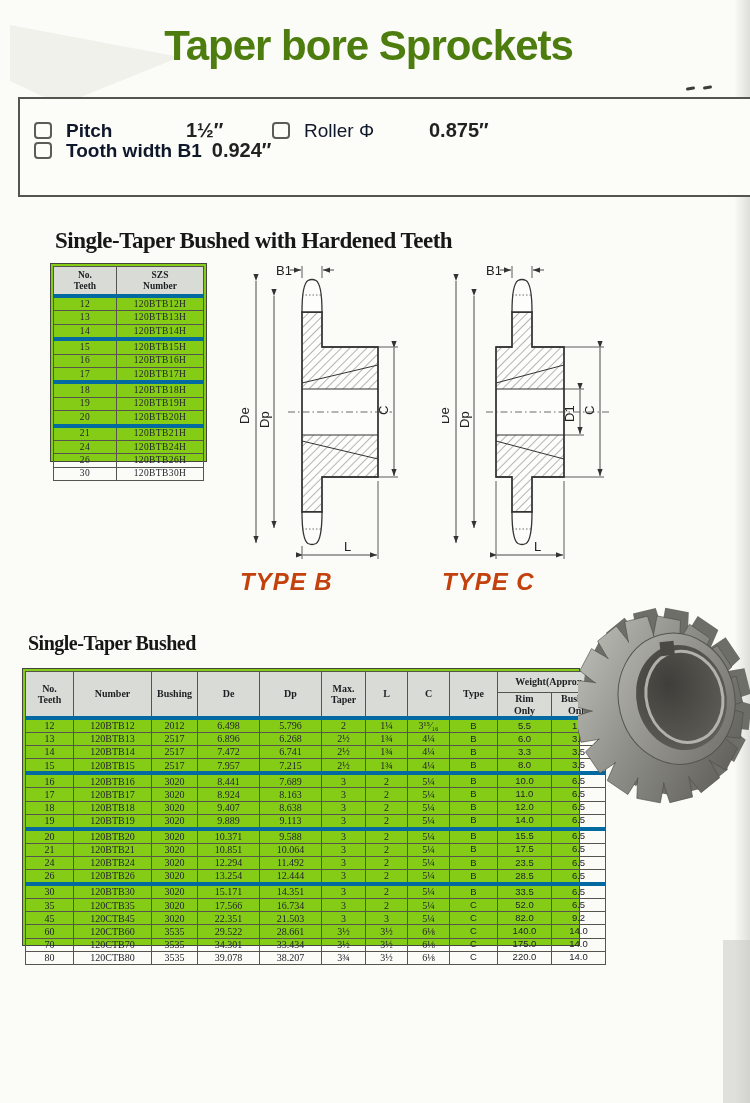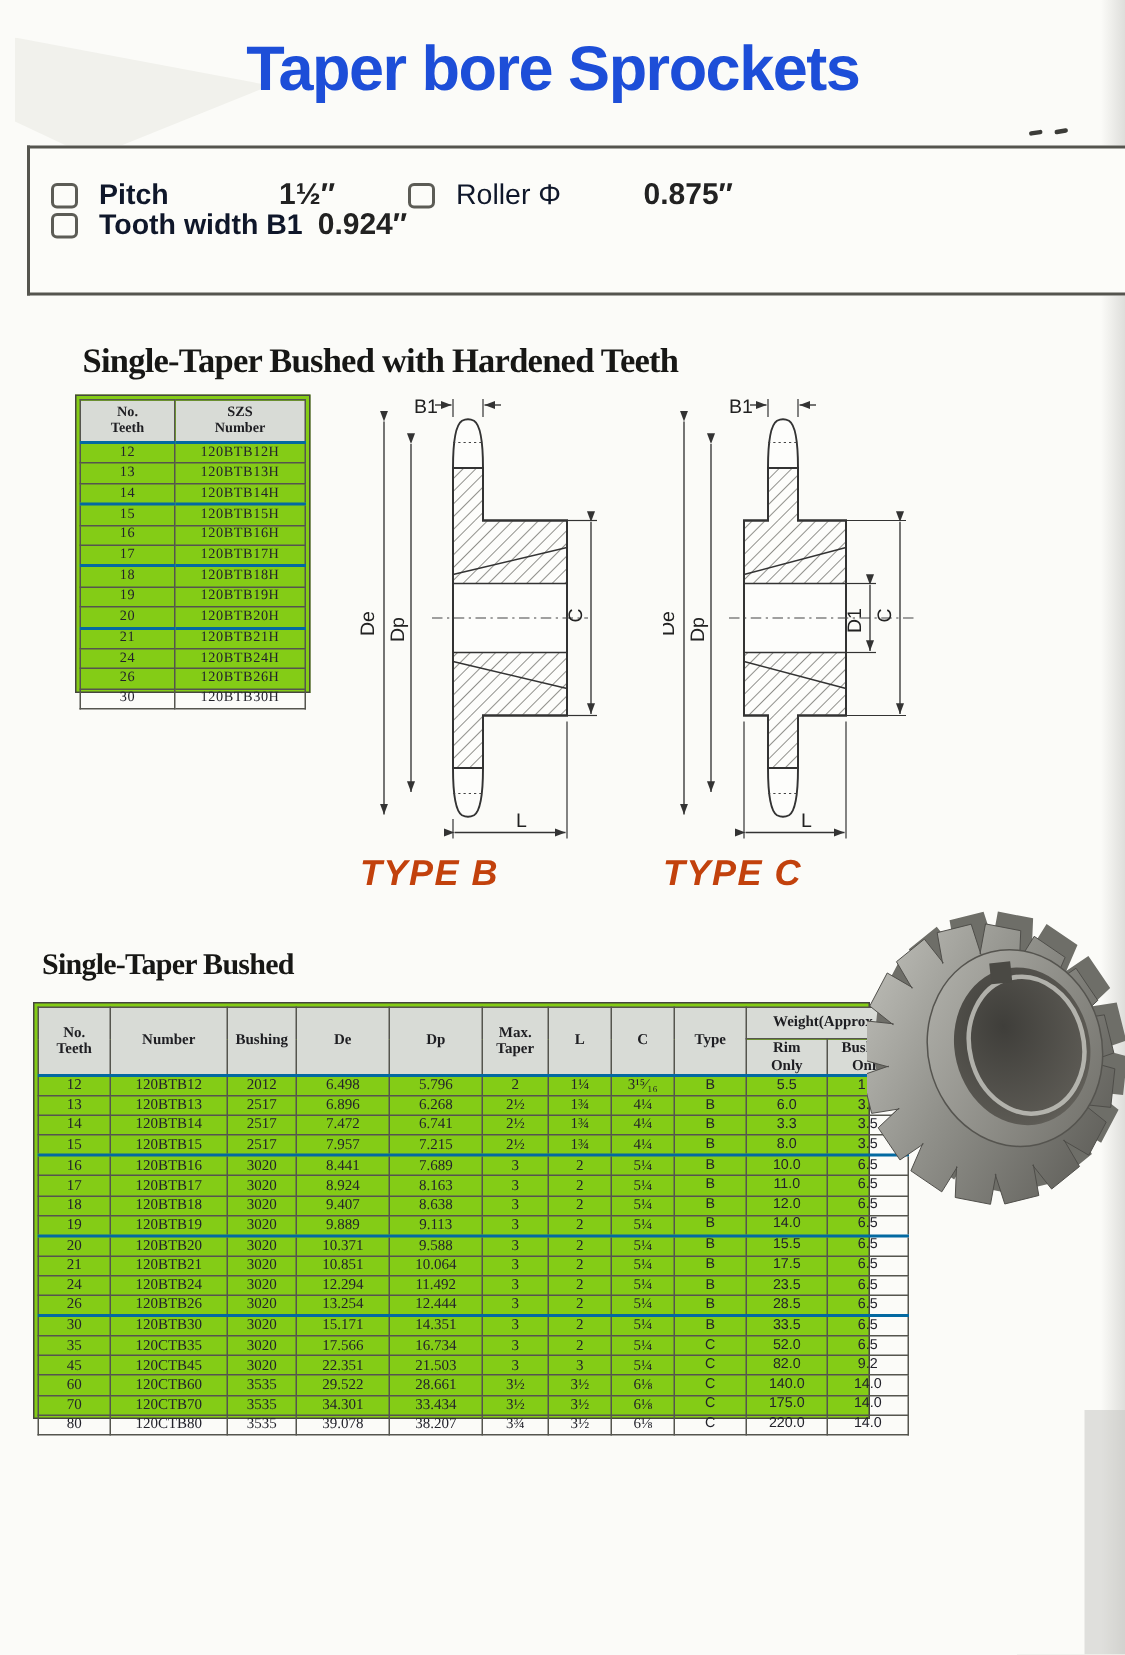--- a/index.html
+++ b/index.html
@@ -8,21 +8,21 @@
   
   #edge-shade{position:absolute;right:0;top:0;width:16px;height:100%;
     background:linear-gradient(to right,rgba(0,0,0,0),rgba(90,90,85,.18));}
   #edge-shade-strong{position:absolute;right:0;top:940px;width:27px;height:163px;background:#c9c9c5;opacity:.55;}
   #corner-wash{position:absolute;left:10px;top:25px;width:170px;height:80px;background:#f1f1ec;
     clip-path:polygon(0 0,100% 40%,30% 100%,0 70%);}
   .dash{position:absolute;width:9px;height:3px;background:#3c3c38;border-radius:2px;}
 
   
   #page-title{position:absolute;left:0;top:22px;width:670px;padding-left:67px;box-sizing:border-box;
-    text-align:center;font-size:42px;font-weight:bold;letter-spacing:-1px;color:#1d4ed8;}
+    text-align:center;font-size:42px;font-weight:bold;letter-spacing:-1px;color:#4d7c0f;}
 
   
   #spec-box{position:absolute;left:18px;top:97px;width:732px;height:96px;
     border-top:2px solid #55554f;border-bottom:2px solid #55554f;border-left:2px solid #55554f;background:#fcfcf9;}
   .spec-row{position:absolute;display:flex;align-items:center;}
   .cbox{width:14px;height:13px;border:2px solid #5c5c56;border-radius:4px;background:transparent;flex:0 0 auto;}
   .spec-label{font-weight:bold;font-size:19px;color:#0f172a;margin-left:14px;}
   .spec-label.light{font-weight:500;}
   .spec-value{font-weight:bold;font-size:20px;color:#222;}
 
@@ -30,21 +30,21 @@
   .sec-heading{position:absolute;font-family:"Liberation Serif",serif;font-weight:bold;color:#171715;}
   #heading1{left:55px;top:228px;font-size:23px;letter-spacing:-.5px;}
   #heading2{left:28px;top:632px;font-size:20px;letter-spacing:-.5px;}
 
   
   .tbl-wrap{position:absolute;border:1.5px solid #45453f;padding:2px;background:#84cc16;box-sizing:border-box;}
   table.cat{border-collapse:collapse;width:100%;height:100%;table-layout:fixed;}
   table.cat th,table.cat td{border:1px solid #55554e;text-align:center;padding:0;line-height:1.15;
     overflow:hidden;white-space:pre-line;}
   table.cat thead th{background:#d8dbd6;font-family:"Liberation Serif",serif;font-weight:bold;color:#1e1e22;}
-  table.cat tbody tr.group-start td{border-top:2px solid #0369a1;}
+  table.cat tbody tr.group-start td{border-top:4px solid #0369a1;}
   table.cat tbody td{color:#23232b;}
 
   
   #szs-wrap{left:50px;top:263px;width:157px;height:199px;}
   #szs-wrap thead th{font-size:9.5px;height:27px;}
   #szs-wrap tbody td{font-family:"Liberation Serif",serif;font-size:9.5px;height:12.4px;letter-spacing:.4px;}
 
   
   #big-wrap{left:22px;top:668px;width:558px;height:278px;}
   #big-wrap thead th{font-size:10px;}

